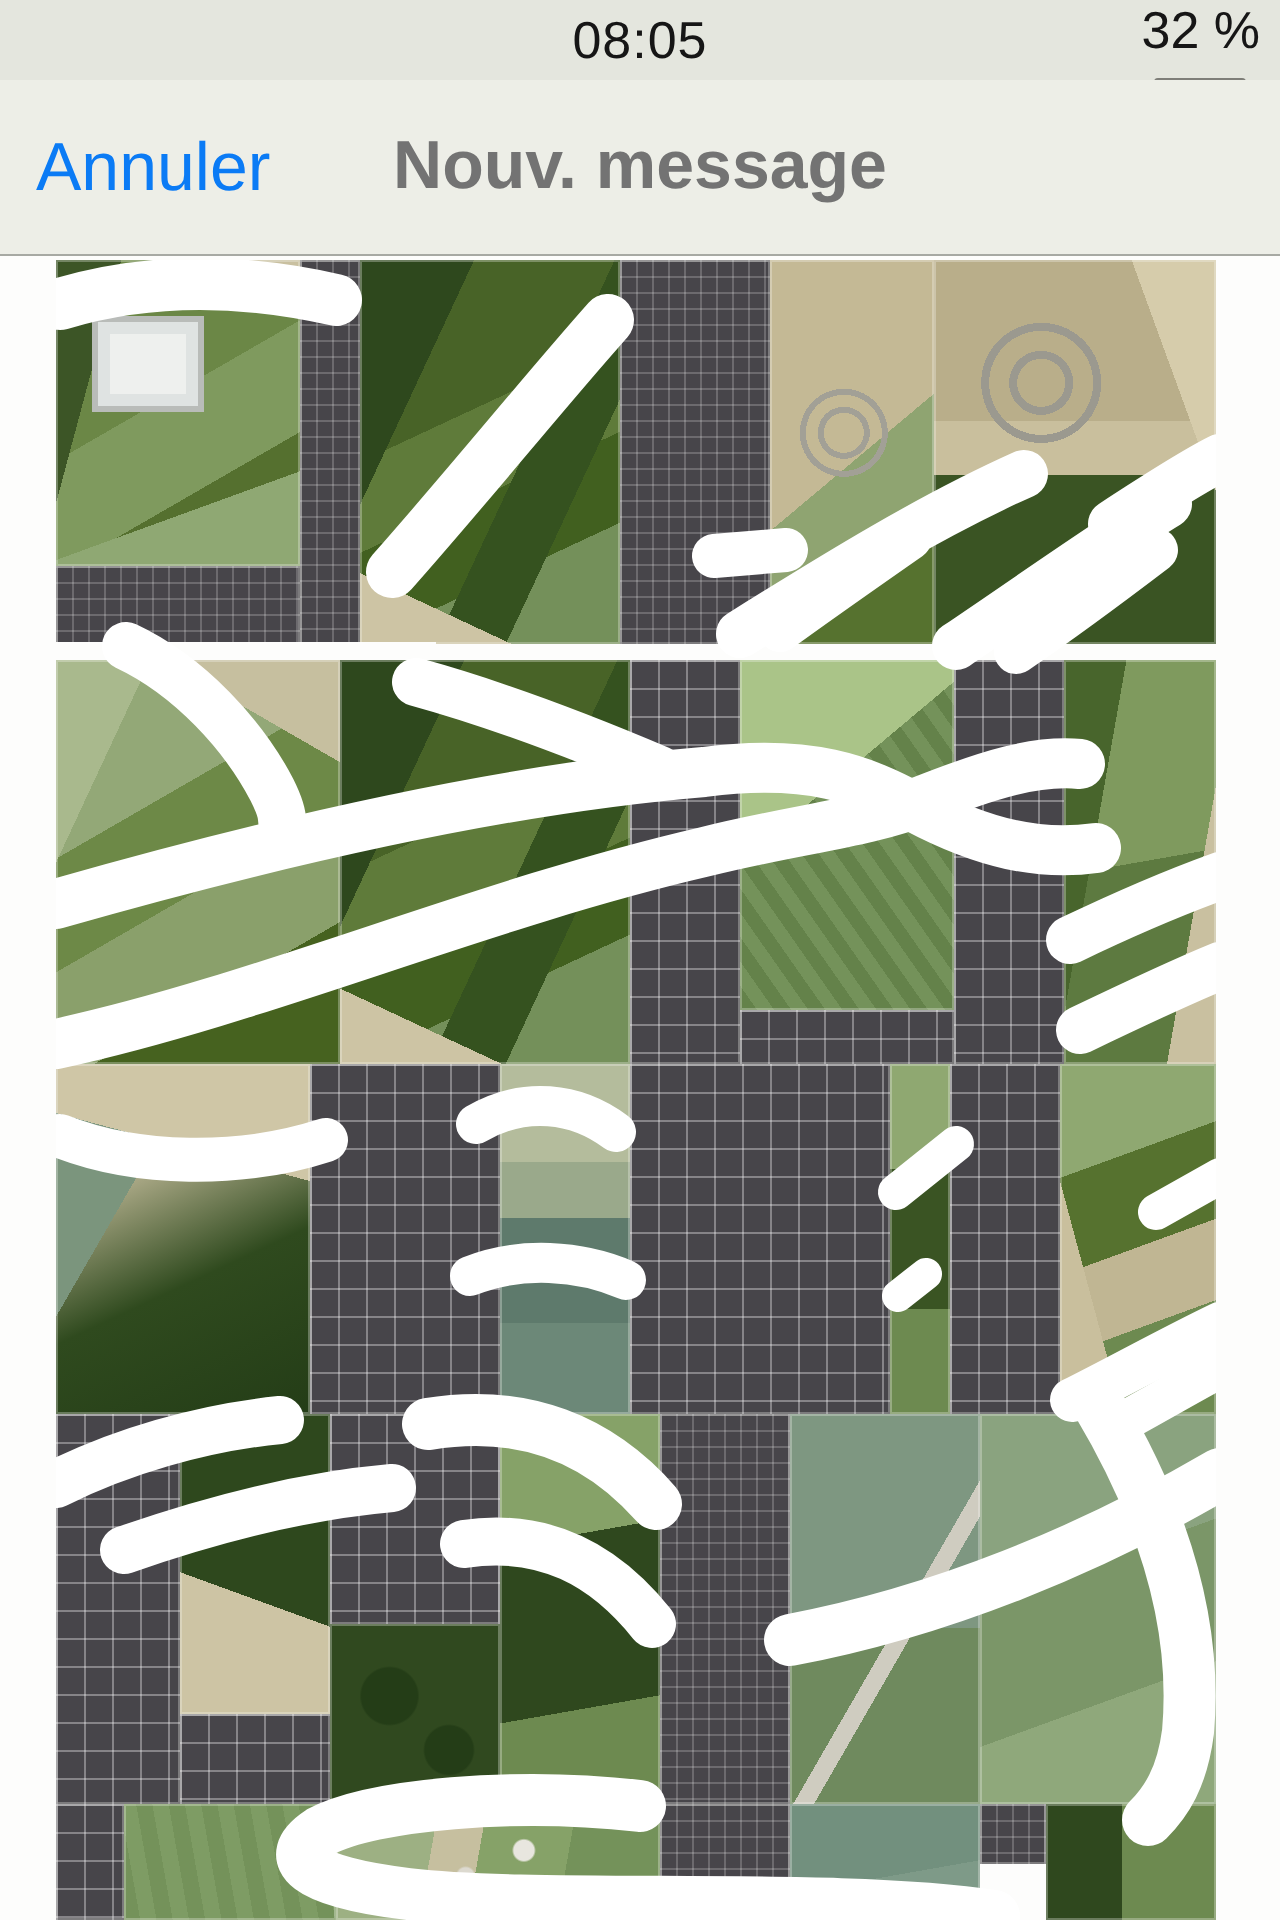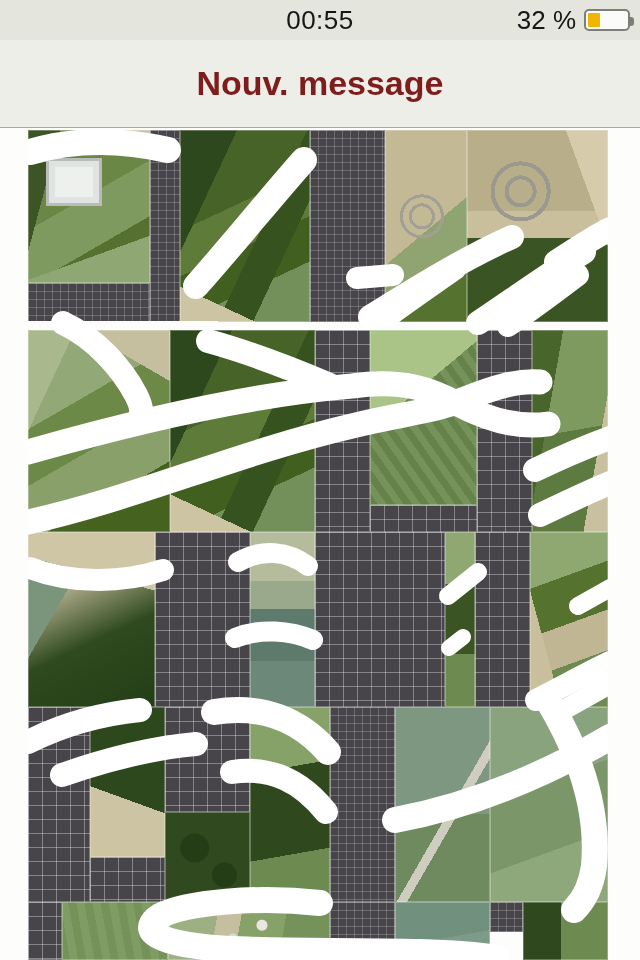--- a/index.html
+++ b/index.html
@@ -14,39 +14,39 @@
   
   .status-bar{
     position:absolute;left:0;top:0;width:640px;height:40px;
     background:#e4e6de;display:flex;align-items:center;
     color:#161616;font-size:26px;
   }
   .sb-left{position:absolute;left:12px;top:0;height:40px;display:flex;align-items:center;gap:9px;}
   .dots{display:flex;align-items:center;gap:4px;margin-right:4px;}
   .dots i{width:13px;height:13px;border-radius:50%;background:#161616;display:block;}
   .sb-time{position:absolute;left:0;width:640px;text-align:center;font-weight:500;letter-spacing:.5px;}
-  .sb-right{position:absolute;right:10px;top:0;height:40px;display:flex;align-items:center;gap:8px;}
+  .sb-right{position:absolute;right:10px;top:0;height:40px;display:flex;align-items:center;gap:8px;flex-direction:column;}
   .battery{position:relative;width:46px;height:22px;border:2px solid #7e7e78;border-radius:5px;background:#fbfbf9;display:block;}
   .battery .fill{position:absolute;left:2px;top:2px;bottom:2px;background:#f1b500;border-radius:1px;display:block;}
   .battery .nub{position:absolute;right:-6px;top:6px;width:4px;height:9px;background:#7e7e78;border-radius:0 3px 3px 0;display:block;}
 
   
   .nav-bar{
     position:absolute;left:0;top:40px;width:640px;height:88px;
     background:#edeee7;border-bottom:1px solid #a7a9a3;
     display:flex;align-items:center;justify-content:space-between;
   }
   .nav-btn{
     background:none;border:none;padding:0 18px;cursor:pointer;
     font-family:inherit;font-size:34px;color:#0b7bf5;line-height:88px;
   }
   .nav-btn.bold{font-weight:700;}
   .nav-title{
     position:absolute;left:0;width:640px;text-align:center;
-    font-size:34px;font-weight:700;color:#7f1d1d;pointer-events:none;
+    font-size:34px;font-weight:700;color:#737373;pointer-events:none;
   }
 
   
   .compose{position:absolute;left:0;top:129px;width:640px;height:831px;background:#fdfdfc;}
   .attachment{position:absolute;left:28px;top:1px;width:580px;height:830px;margin:0;overflow:hidden;}
   #tiles{position:absolute;inset:0;}
   .tile{position:absolute;overflow:hidden;box-shadow:inset 0 0 0 1px rgba(250,250,246,.30);}
   .tile.gap{background:#fdfdfc;box-shadow:none;z-index:3;}
   #strokes{position:absolute;left:0;top:0;z-index:4;}
 
@@ -121,31 +121,32 @@
       linear-gradient(100deg,#9db083 0 30%,#c6bf9f 30% 44%,#86a268 44% 70%,#74925a 70%);}
   .a19{background:linear-gradient(170deg,#72907e 0 60%,#7e9a88 60%);}
   .a20{background:linear-gradient(90deg,#2f481e 0 45%,#6d8a50 45%);}
 </style>
 </head>
 <body>
 
 <div class="screen">
 
   <header class="status-bar">
-    <div class="sb-time">00:55</div>
+    <div class="sb-time">08:05</div>
     <div class="sb-right">
       <span>32 %</span>
       <span class="battery">
         <i class="fill" id="battery-fill" style="width: 12px; background: rgb(241, 181, 0);"></i>
         <i class="nub"></i>
       </span>
     </div>
   </header>
 
   <nav class="nav-bar">
+    <button class="nav-btn">Annuler</button>
     <div class="nav-title">Nouv. message</div>
   </nav>
 
   <main class="compose">
     <figure class="attachment">
       <div id="tiles">
           <div class="tile a1" style="left: 0px; top: 0px; width: 122px; height: 153px;"></div>
           <div class="tile ph fine" style="left: 0px; top: 153px; width: 122px; height: 39px;"></div>
           <div class="tile ph fine" style="left: 122px; top: 0px; width: 30px; height: 192px;"></div>
           <div class="tile a2" style="left: 152px; top: 0px; width: 130px; height: 192px;"></div>

